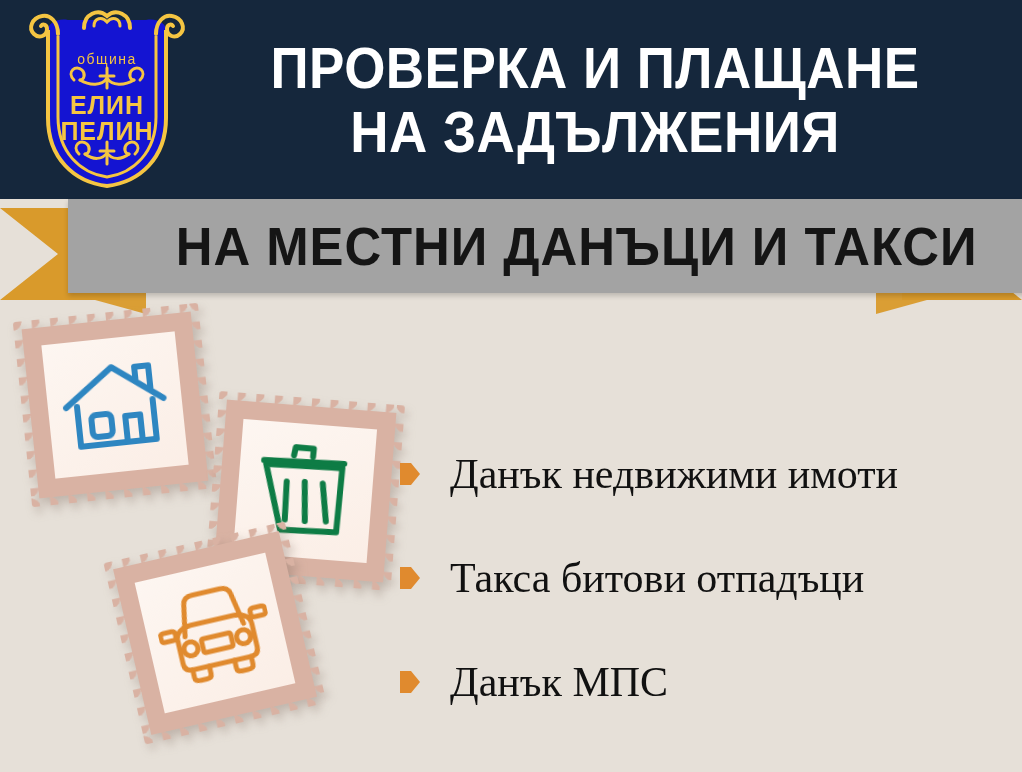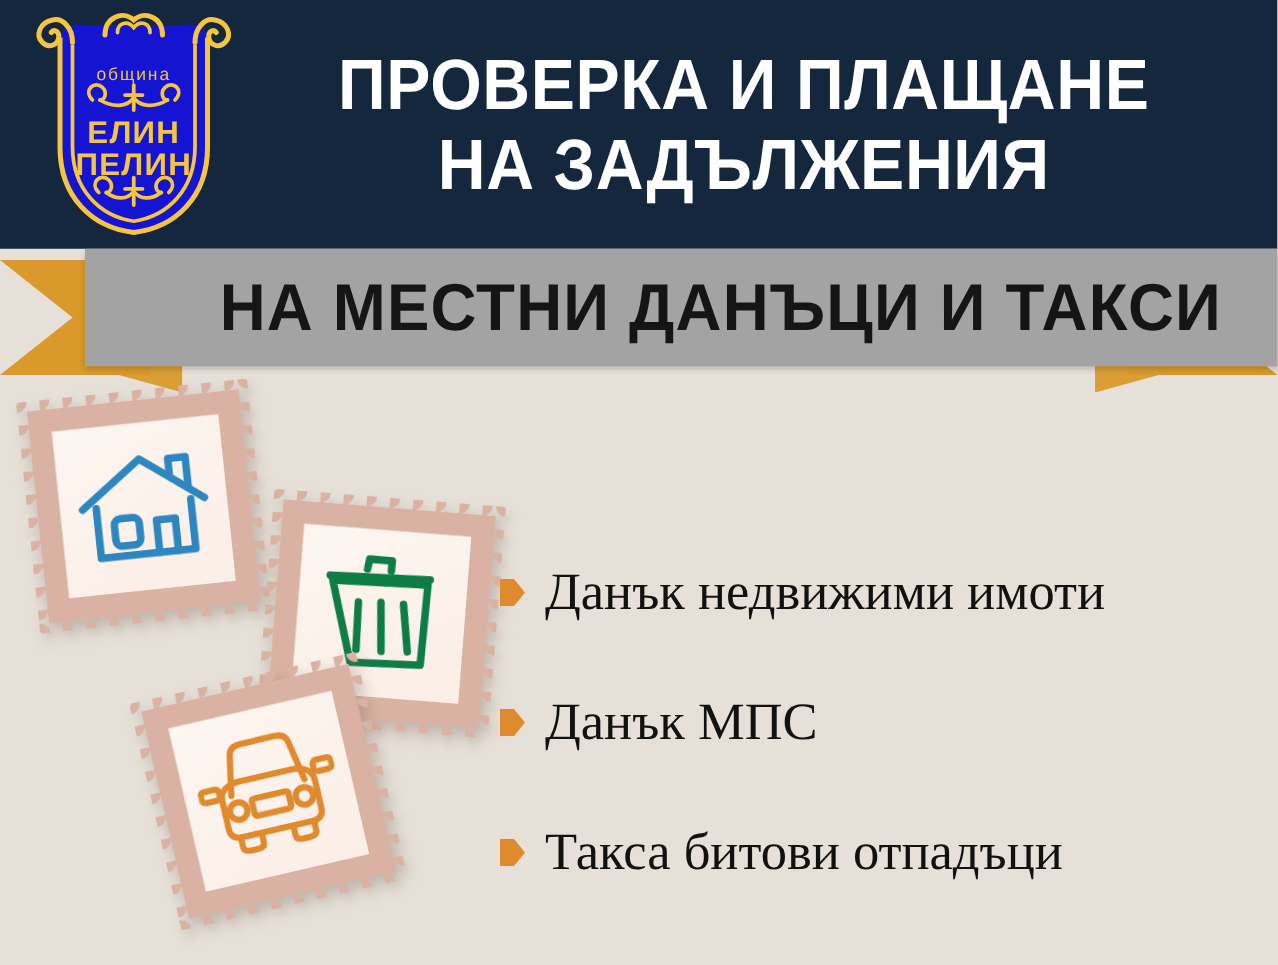--- a/index.html
+++ b/index.html
@@ -132,20 +132,21 @@
     width:20px;height:22px;flex:0 0 auto;margin-right:16px;
     background:#e08a2e;
     clip-path:polygon(0 0,11px 0,20px 11px,11px 22px,0 22px);
   }
   .tax-label{
     font-family:"Liberation Serif", serif;
     font-size:42px;
     color:#111111;
     line-height:1.05;
     white-space:nowrap;
+    margin-left:14px;
   }
 </style>
 </head>
 <body>
 
 <div id="poster">
 
   <div class="header-band"></div>
 
   <div class="crest">
@@ -259,23 +260,23 @@
 
   <div class="tax-list">
 
     <div class="tax-item">
       <span class="bullet"></span>
       <span class="tax-label">Данък недвижими имоти</span>
     </div>
 
     <div class="tax-item">
       <span class="bullet"></span>
-      <span class="tax-label">Данък МПС</span>
+      <span class="tax-label">Такса битови отпадъци</span>
     </div>
 
     <div class="tax-item">
       <span class="bullet"></span>
-      <span class="tax-label">Такса битови отпадъци</span>
+      <span class="tax-label">Данък МПС</span>
     </div>
 
   </div>
 
 </div>
 
 </body></html>

